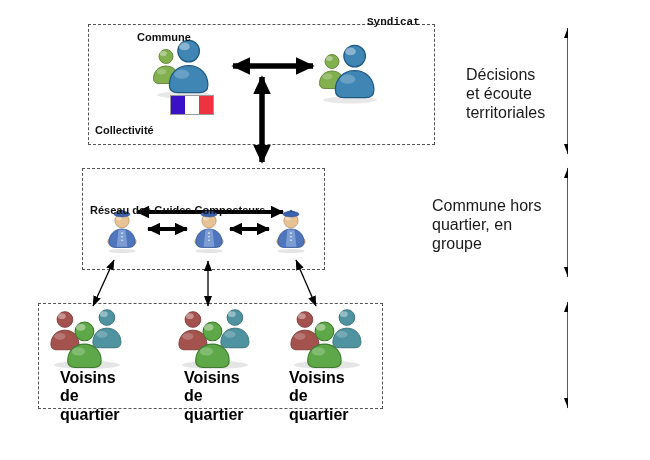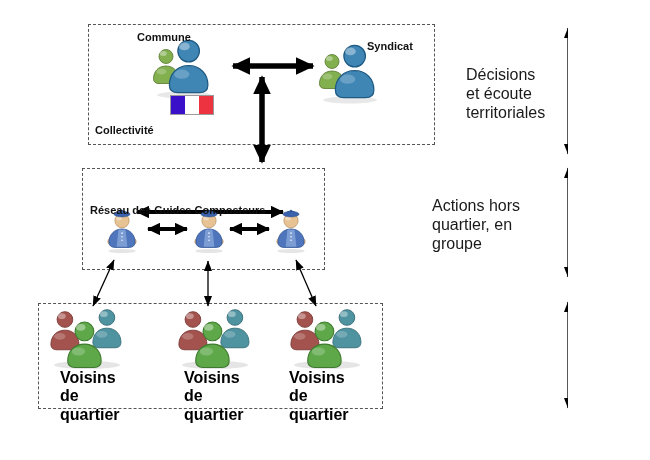--- a/index.html
+++ b/index.html
@@ -82,21 +82,21 @@
     <line x1="114" y1="260" x2="93" y2="306" stroke="#000" stroke-width="1.3" marker-start="url(#ms)" marker-end="url(#ms)"></line>
     <line x1="208" y1="261" x2="208" y2="306" stroke="#000" stroke-width="1.3" marker-start="url(#ms)" marker-end="url(#ms)"></line>
     <line x1="296" y1="260" x2="316" y2="306" stroke="#000" stroke-width="1.3" marker-start="url(#ms)" marker-end="url(#ms)"></line>
 
     <line x1="568" y1="28" x2="568" y2="154" stroke="#000" stroke-width="1.3" marker-start="url(#ms)" marker-end="url(#ms)"></line>
     <line x1="568" y1="168" x2="568" y2="277" stroke="#000" stroke-width="1.3" marker-start="url(#ms)" marker-end="url(#ms)"></line>
     <line x1="568" y1="302" x2="568" y2="408" stroke="#000" stroke-width="1.3" marker-start="url(#ms)" marker-end="url(#ms)"></line>
   </svg>
 
   <div class="box-label" style="left:137px;top:31px;">Commune</div>
-  <div class="box-label" style="left:367px;top:40px;">Syndicat</div>
+  <div class="box-label" style="left:367px;top:16px;font-family:Liberation Mono, monospace;">Syndicat</div>
   <div class="box-label" style="left:95px;top:124px;">Collectivité</div>
 
   <svg class="icon" style="left:148px;top:37px;" width="70" height="62" viewBox="0 0 70 62">
     <ellipse cx="36" cy="58" rx="27" ry="3.5" fill="#000" opacity="0.09"></ellipse>
     <use href="#sym-person" width="64" height="76" transform="translate(2,11) scale(0.5)" style="--body:#82b04f; --line:#55752c;"></use>
     <use href="#sym-person" width="64" height="76" transform="translate(16,1) scale(0.77)" style="--body:#3f86b5; --line:#1f5a83;"></use>
   </svg>
 
   <div class="flag" style="left:170px;top:95px;">
     <div style="background:#3a10c8;"></div>
@@ -139,15 +139,15 @@
     <use href="#sym-person" width="64" height="76" transform="translate(-1,2) scale(0.56)" style="--body:#a3524d; --line:#7a3a37;"></use>
     <use href="#sym-person" width="64" height="76" transform="translate(41,0) scale(0.56)" style="--body:#4f93a0; --line:#336b77;"></use>
     <use href="#sym-person" width="64" height="76" transform="translate(15,12) scale(0.67)" style="--body:#5ea849; --line:#3f7a30;"></use>
   </svg>
 
   <div class="voisins-label" style="left:60px;top:369px;">Voisins de quartier</div>
   <div class="voisins-label" style="left:184px;top:369px;">Voisins de quartier</div>
   <div class="voisins-label" style="left:289px;top:369px;">Voisins de quartier</div>
 
   <div class="side-label" style="left:466px;top:66px;width:86px;">Décisions et écoute territoriales</div>
-  <div class="side-label" style="left:432px;top:197px;width:118px;">Actions hors quartier, en groupe</div>
+  <div class="side-label" style="left:432px;top:197px;width:118px;">Commune hors quartier, en groupe</div>
 
 </div>
 
 </body></html>

